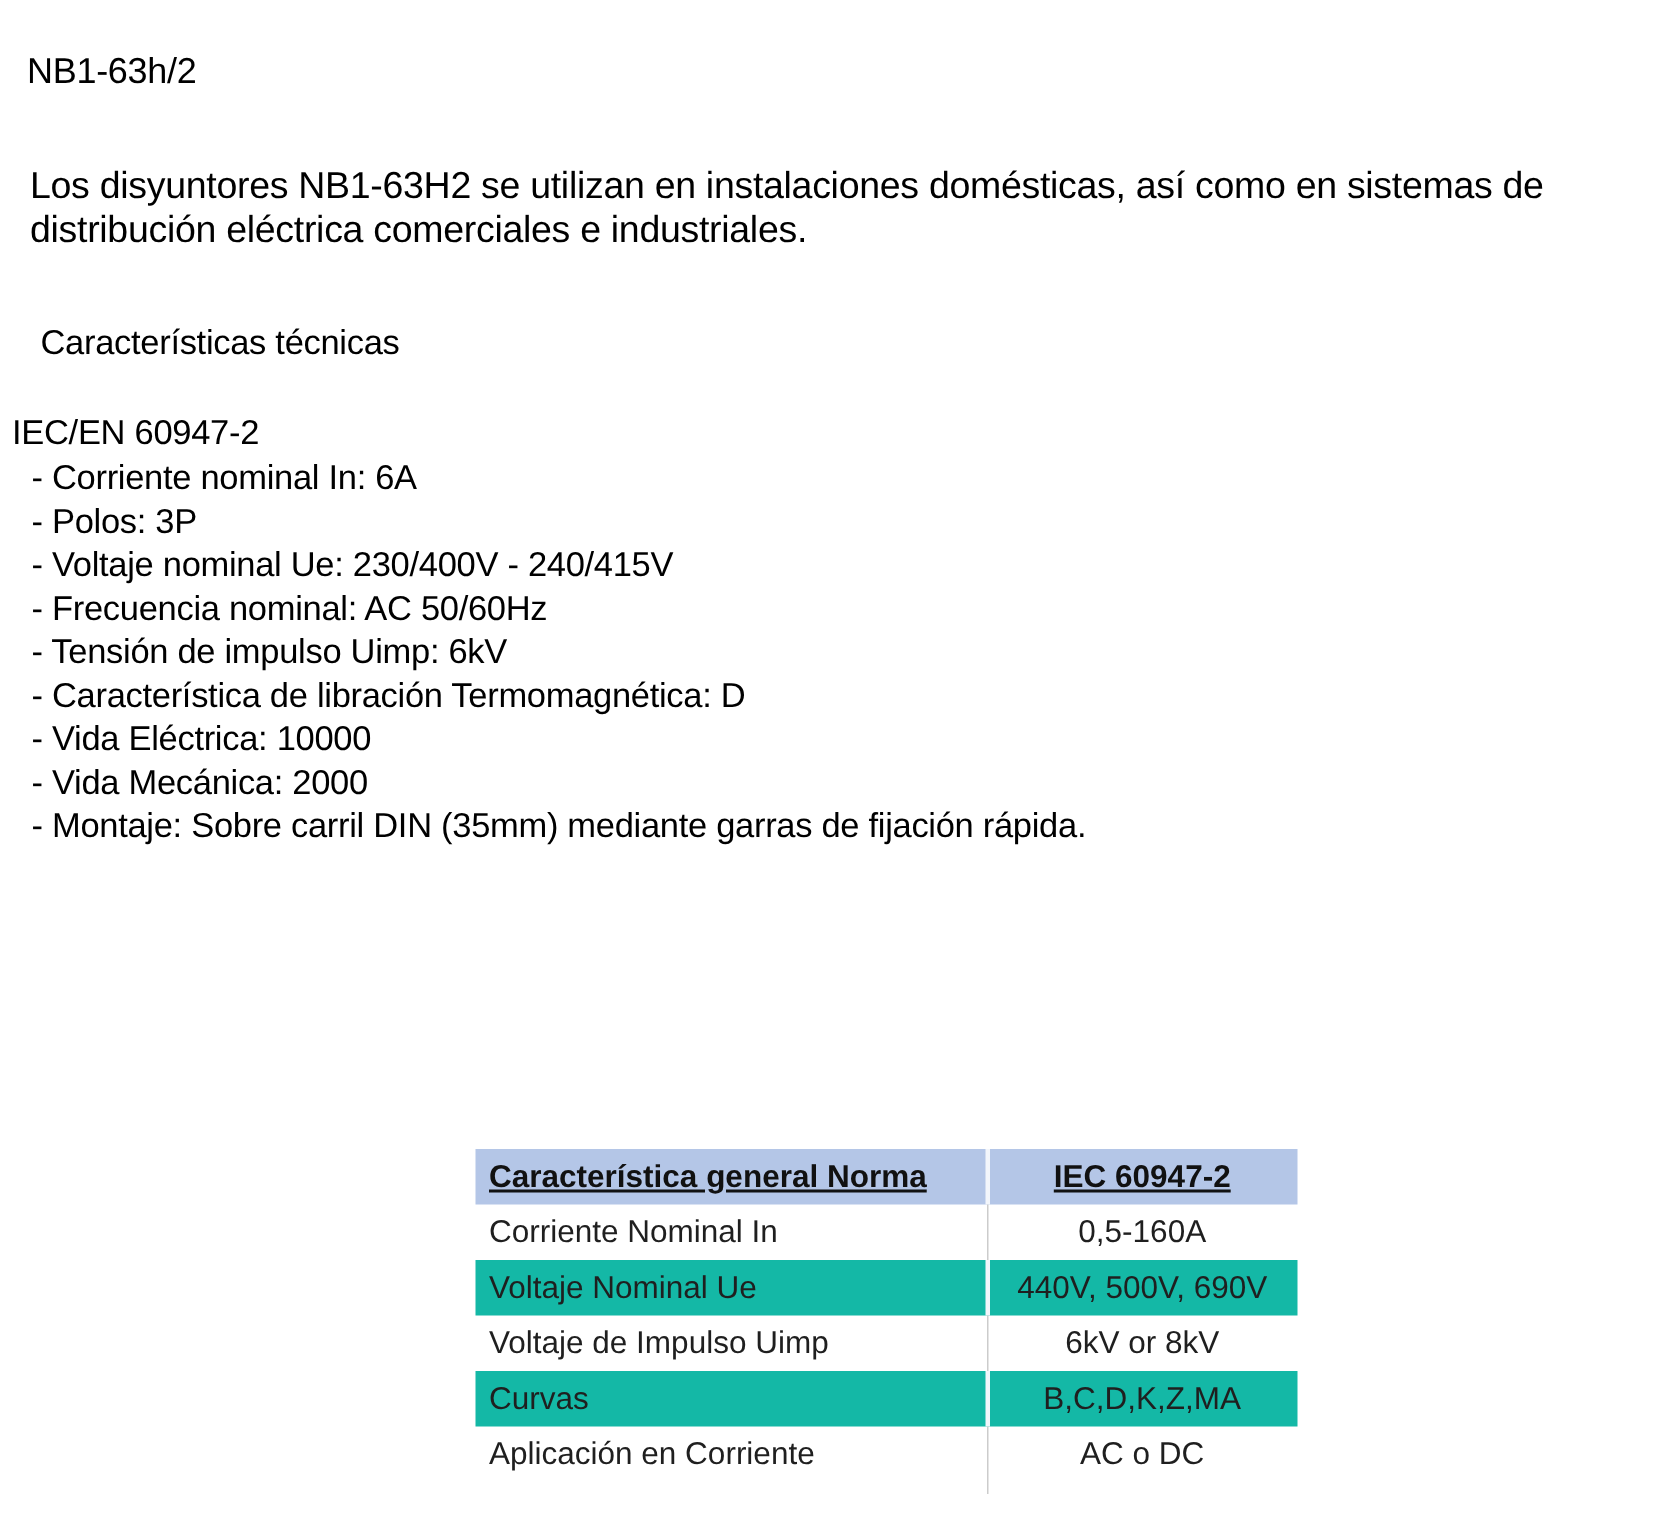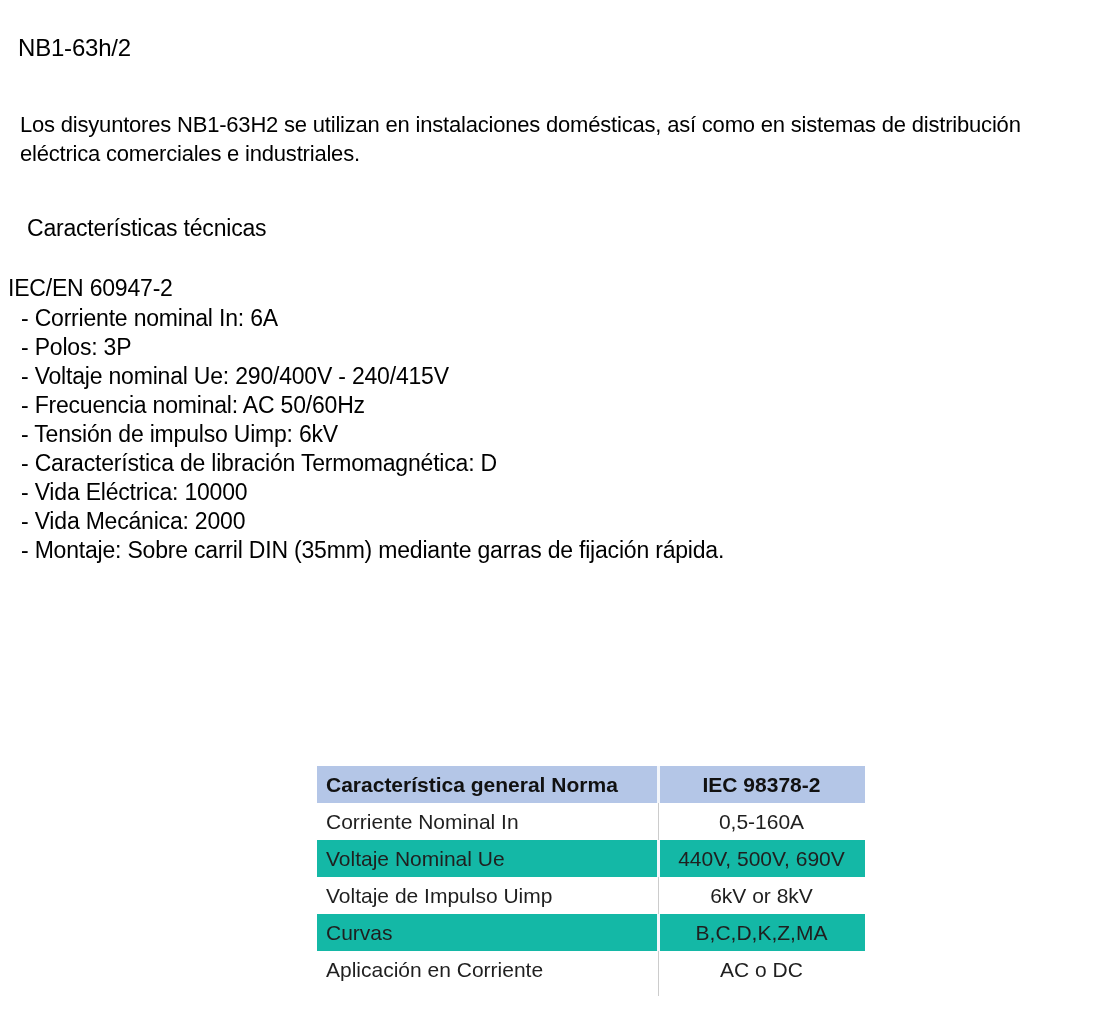--- a/index.html
+++ b/index.html
@@ -12,21 +12,21 @@
     overflow: hidden;
   }
   .page { position: absolute; inset: 0; }
 
   .doc-title {
     position: absolute; top: 34px; left: 18px;
     font-size: 24px; letter-spacing: -0.2px;
   }
   .intro {
     position: absolute; top: 110px; left: 20px; width: 1050px;
-    font-size: 22px; line-height: 29px; letter-spacing: -0.2px;
+    font-size: 25px; line-height: 29px; letter-spacing: -0.2px;
   }
   .section-heading {
     position: absolute; top: 215px; left: 27px;
     font-size: 23px; letter-spacing: -0.2px; text-align: right;
   }
   .standard-line {
     position: absolute; top: 275px; left: 8px;
     font-size: 23px; letter-spacing: -0.2px;
   }
   .spec-list {
@@ -35,21 +35,21 @@
   }
 
   .spec-table {
     position: absolute; top: 766px; left: 317px; width: 548px;
     font-size: 21px; color: #1f1f1f;
   }
   .t-row {
     display: grid; grid-template-columns: 341px 207px;
     height: 37px; align-items: center;
   }
-  .t-header { background: #b4c6e7; font-weight: bold; color: #111111; }
+  .t-header { background: #b4c6e7; font-weight: bold; color: #111111; text-decoration: underline; }
   .band { background: #14b8a6; }
   .c1 { padding-left: 9px; white-space: nowrap; }
   .c2 { text-align: center; position: relative; height: 100%; display: flex; align-items: center; justify-content: center; }
   .c2::before {
     content: ""; position: absolute; left: 0; top: 0; bottom: 0;
     width: 1px; background: #cccccc;
   }
   .t-header .c2::before, .band .c2::before {
     background: #f3f6fb; width: 3px; left: -1px;
   }
@@ -68,33 +68,33 @@
 
   <div class="intro">Los disyuntores NB1-63H2 se utilizan en instalaciones domésticas, así como en sistemas de distribución eléctrica comerciales e industriales.</div>
 
   <div class="section-heading">Características técnicas</div>
 
   <div class="standard-line">IEC/EN 60947-2</div>
 
   <div class="spec-list">
     <div>- Corriente nominal In: 6A</div>
     <div>- Polos: 3P</div>
-    <div>- Voltaje nominal Ue: 290/400V - 240/415V</div>
+    <div>- Voltaje nominal Ue: 230/400V - 240/415V</div>
     <div>- Frecuencia nominal: AC 50/60Hz</div>
     <div>- Tensión de impulso Uimp: 6kV</div>
     <div>- Característica de libración Termomagnética: D</div>
     <div>- Vida Eléctrica: 10000</div>
     <div>- Vida Mecánica: 2000</div>
     <div>- Montaje: Sobre carril DIN (35mm) mediante garras de fijación rápida.</div>
   </div>
 
   <div class="spec-table">
     <div class="t-row t-header">
       <div class="c1">Característica general Norma</div>
-      <div class="c2">IEC 98378-2</div>
+      <div class="c2">IEC 60947-2</div>
     </div>
     <div class="t-row">
       <div class="c1">Corriente Nominal In</div>
       <div class="c2">0,5-160A</div>
     </div>
     <div class="t-row band">
       <div class="c1">Voltaje Nominal Ue</div>
       <div class="c2">440V, 500V, 690V</div>
     </div>
     <div class="t-row">

